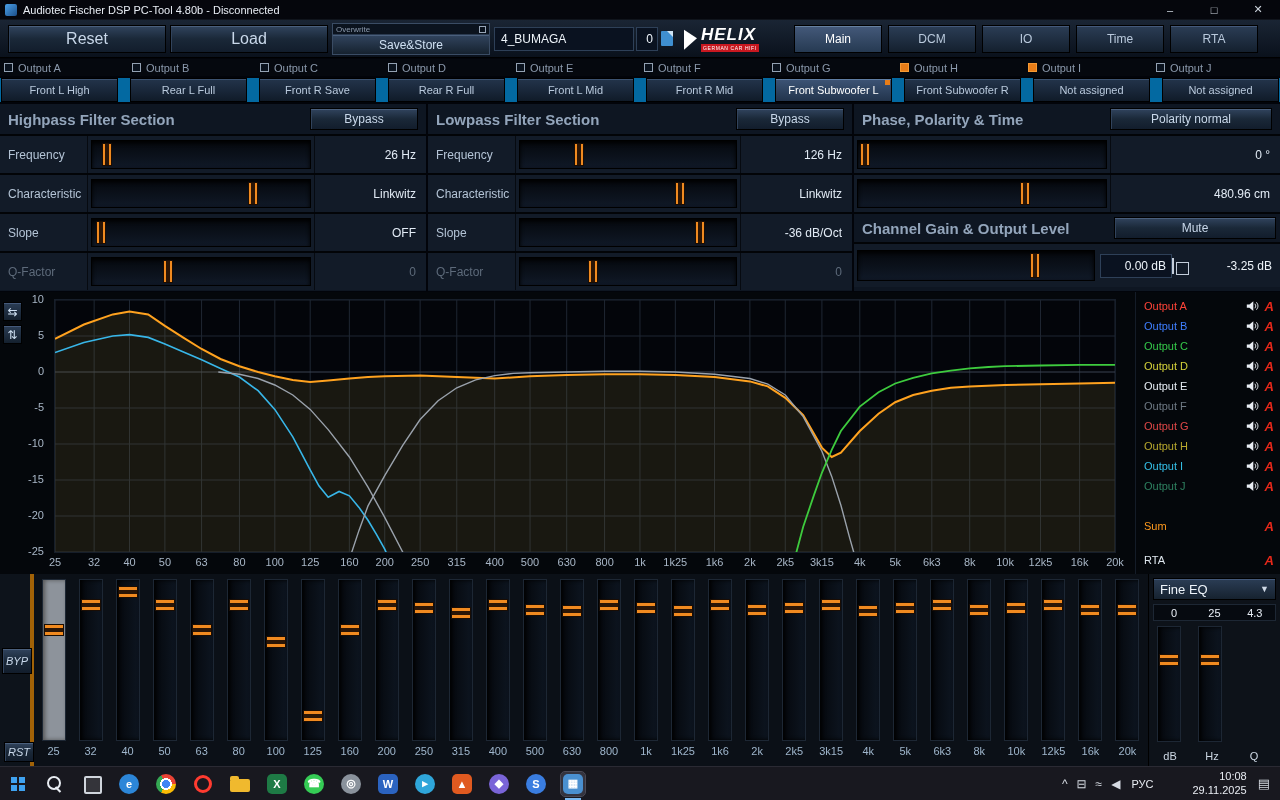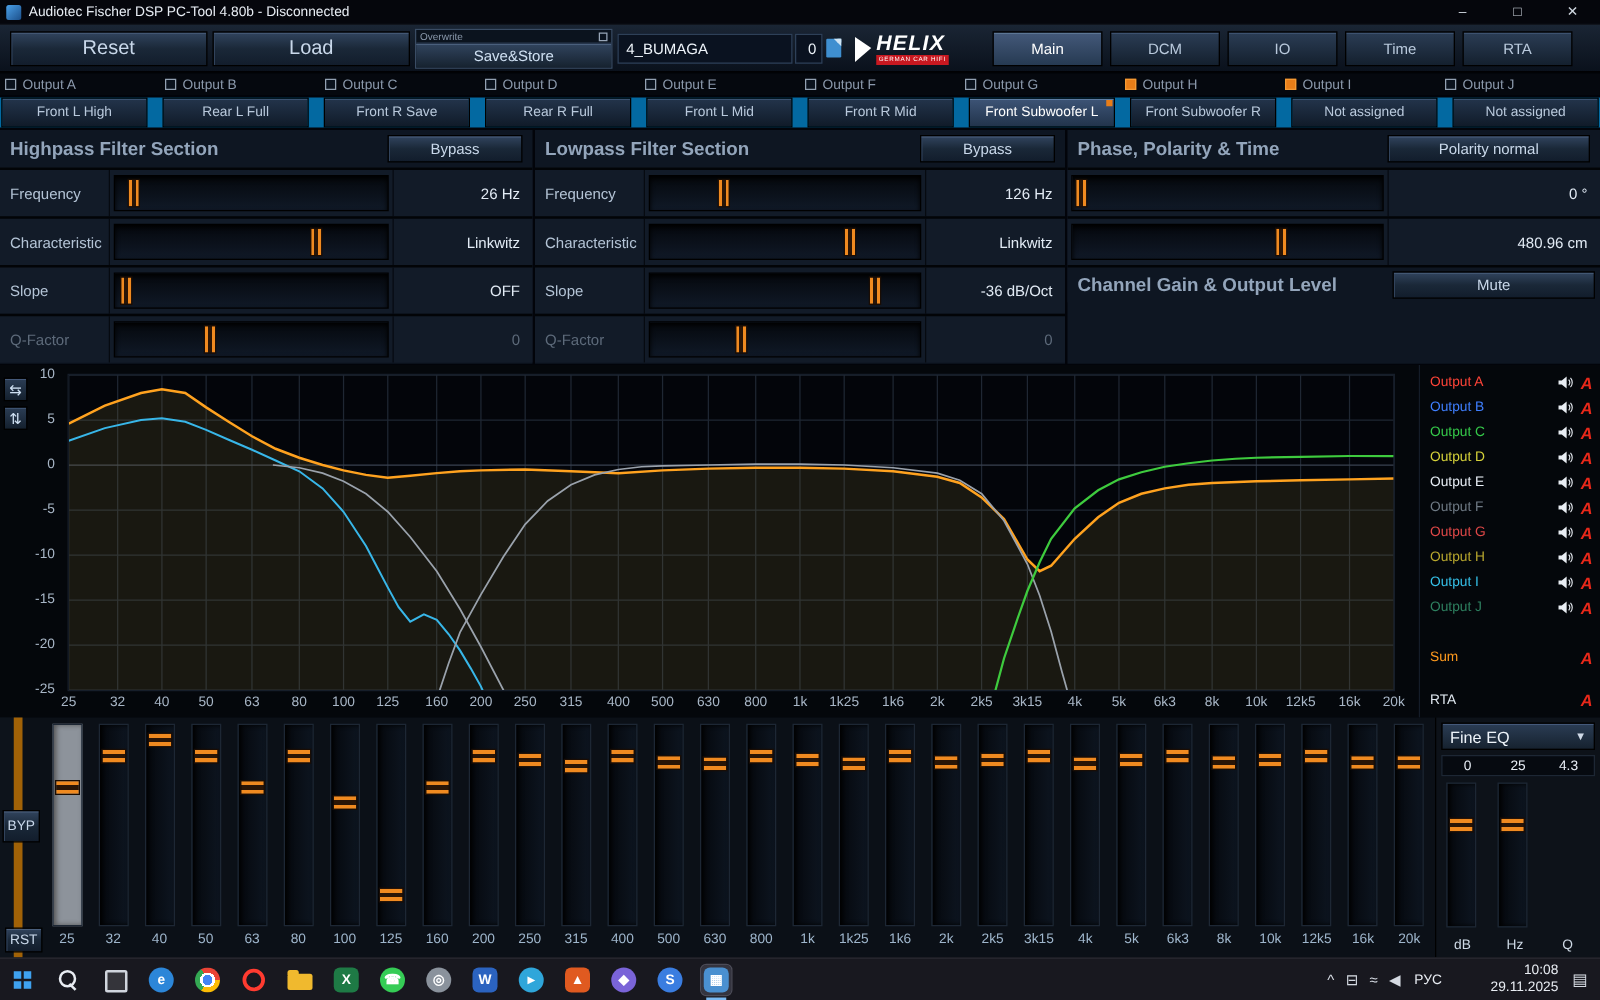--- a/index.html
+++ b/index.html
@@ -92,21 +92,21 @@
 .monrow{height:20px;display:flex;align-items:center;padding:0 6px 0 8px;}
 .mlabel{font-size:11px;flex:1;}
 .mspk{width:16px;display:flex;justify-content:center;}
 .mA{width:14px;text-align:right;color:#e8281a;font-weight:bold;font-size:13px;font-style:italic;}
 .sumrow{position:absolute;top:224px;left:0;width:100%;}
 .rtarow{position:absolute;top:258px;left:0;width:100%;}
 .rtalabel{color:#dfe7ef;}
 
 
 #eq{position:absolute;top:574px;left:0;width:1148px;height:192px;background:#0b1017;}
-.eqleft{position:absolute;left:0;top:0;width:18px;height:192px;background:#0d131b;border-right:7px solid #a16207;}
+.eqleft{position:absolute;left:0;top:0;width:34px;height:192px;background:#0d131b;border-right:4px solid #a16207;font-style:italic;}
 .bypbtn{position:absolute;left:2px;top:74px;width:30px;height:26px;font-size:11px;}
 .rstbtn{position:absolute;left:4px;top:168px;width:30px;height:20px;font-size:11px;}
 #eqbands{position:absolute;left:35px;top:5px;width:1111px;height:184px;display:flex;}
 .eqcol{flex:1;display:flex;flex-direction:column;align-items:center;}
 .vtrack{position:relative;width:24px;height:162px;background:linear-gradient(90deg,#05080d,#0d1520);border:1px solid #1d2734;box-shadow:inset 2px 0 4px #000;}
 .vtrack.sel{background:#8d939b;box-shadow:inset 2px 0 4px #555;}
 .vhandle{position:absolute;left:1px;right:1px;height:12px;background:linear-gradient(180deg,#f08a20 0 32%,#2a1506 32% 68%,#f08a20 68% 100%);border:1px solid #1a0d04;}
 .eqlabel{margin-top:4px;font-size:11px;color:#9fb6cc;}
 
 
@@ -371,20 +371,30 @@
             <div class="htrack" data-name="slider-track">
               <div class="hhandle" data-name="slider-handle" style="left: calc(68% - 6.8px);"></div>
             </div>
           </div>
           <div class="pv" data-name="phase-row-value">480.96 cm</div>
         </div>
       </div>
     <div class="phead2" data-name="gain-header">
       <span class="ptitle" data-name="gain-title">Channel Gain &amp; Output Level</span>
       <div class="btn widebtn" data-name="mute-button">Mute</div>
+    </div>
+    <div class="gainrow" data-name="gain-row">
+      <div class="fsc" data-name="gain-slider-cell">
+        <div class="htrack" data-name="gain-slider-track">
+          <div class="hhandle" id="gain-handle" data-name="gain-slider-handle" style="left: calc(76% - 7.6px);"></div>
+        </div>
+      </div>
+      <div class="gvbox" data-name="gain-value">0.00 dB</div>
+      <div><span class="glink" data-name="link-icon"></span></div>
+      <div class="gv2" data-name="output-level-value">-3.25 dB</div>
     </div>
   </div>
 
   <div id="graph" data-name="frequency-response-graph">
     <div id="gtools" data-name="graph-tools">
         <div class="gtool" data-name="zoom-horizontal-icon">⇆</div>
         <div class="gtool" data-name="zoom-vertical-icon">⇅</div>
       </div>
     <div id="ylabels" data-name="y-axis-labels">
         <span data-name="y-tick-10" style="top: -7px;">10</span>

